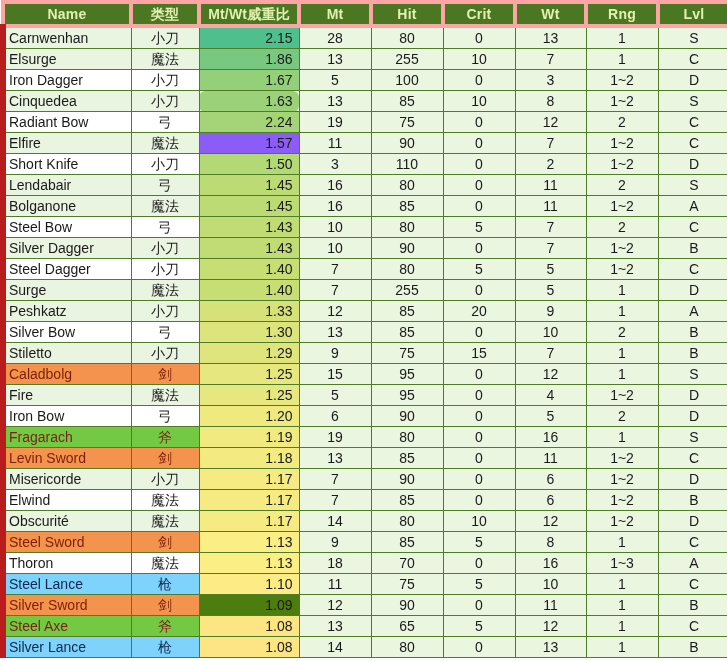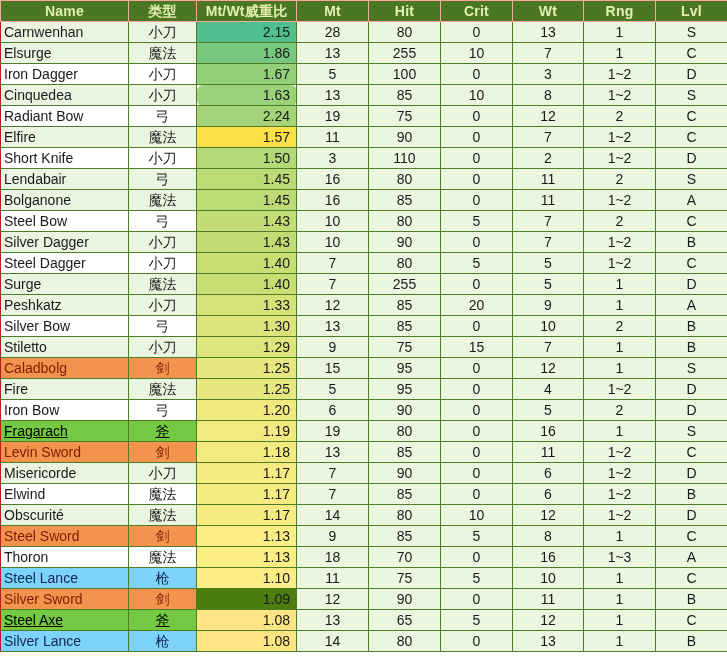--- a/index.html
+++ b/index.html
@@ -24,57 +24,57 @@
   table.weapon-table col.c-lvl{width:72px;}
 
   thead th{
     background:#4c7722;
     color:#e2f0b0;
     font-weight:bold;
     font-size:14px;
     height:20px;
     line-height:20px;
     padding:0;
-    border:1px solid #fca5a5;
+    border:4px solid #fca5a5;
     text-align:center;
     letter-spacing:.2px;
   }
   thead th.h-name{text-align:center;}
 
   tbody td{
     height:20px;
     line-height:20px;
     padding:0 4px;
     border:1px solid #4e7d26;
     color:#1a1a1a;
     font-size:14px;
     text-align:center;
     white-space:nowrap;
     overflow:hidden;
   }
   tbody td.cell-name{
     text-align:left;
     padding-left:3px;
-    border-left:1px solid #b91c1c;
+    border-left:6px solid #b91c1c;
   }
   tbody td.cell-ratio{
     text-align:right;
     padding-right:6px;
     margin-left:36px;
   }
 
   
   tr.alt-a td.cell-name, tr.alt-a td.cell-type{background:#eaf5e1;}
   tr.alt-b td.cell-name, tr.alt-b td.cell-type{background:#ffffff;}
   tbody td.cell-mt, tbody td.cell-hit, tbody td.cell-crit,
   tbody td.cell-wt, tbody td.cell-rng, tbody td.cell-lvl{background:#eaf6e0;}
 
   
   tr.cat-sword td.cell-name, tr.cat-sword td.cell-type{background:#f4934e;color:#7a1f05;}
-  tr.cat-axe   td.cell-name, tr.cat-axe   td.cell-type{background:#73c942;color:#000000;text-decoration:underline;}
+  tr.cat-axe   td.cell-name, tr.cat-axe   td.cell-type{background:#73c942;color:#7f1d1d;}
   tr.cat-lance td.cell-name, tr.cat-lance td.cell-type{background:#7dd3fc;color:#10264a;}
 </style>
 </head>
 <body>
 
 <table class="weapon-table">
   <colgroup>
     <col class="c-name">
       <col class="c-type">
       <col class="c-ratio">
@@ -150,21 +150,21 @@
         <td class="cell-mt">19</td>
         <td class="cell-hit">75</td>
         <td class="cell-crit">0</td>
         <td class="cell-wt">12</td>
         <td class="cell-rng">2</td>
         <td class="cell-lvl">C</td>
       </tr>
       <tr class="alt-a">
         <td class="cell-name">Elfire</td>
         <td class="cell-type">魔法</td>
-        <td class="cell-ratio" style="background: #fde047;">1.57</td>
+        <td class="cell-ratio" style="background: #8b5cf6;">1.57</td>
         <td class="cell-mt">11</td>
         <td class="cell-hit">90</td>
         <td class="cell-crit">0</td>
         <td class="cell-wt">7</td>
         <td class="cell-rng">1~2</td>
         <td class="cell-lvl">C</td>
       </tr>
       <tr class="alt-b">
         <td class="cell-name">Short Knife</td>
         <td class="cell-type">小刀</td>

